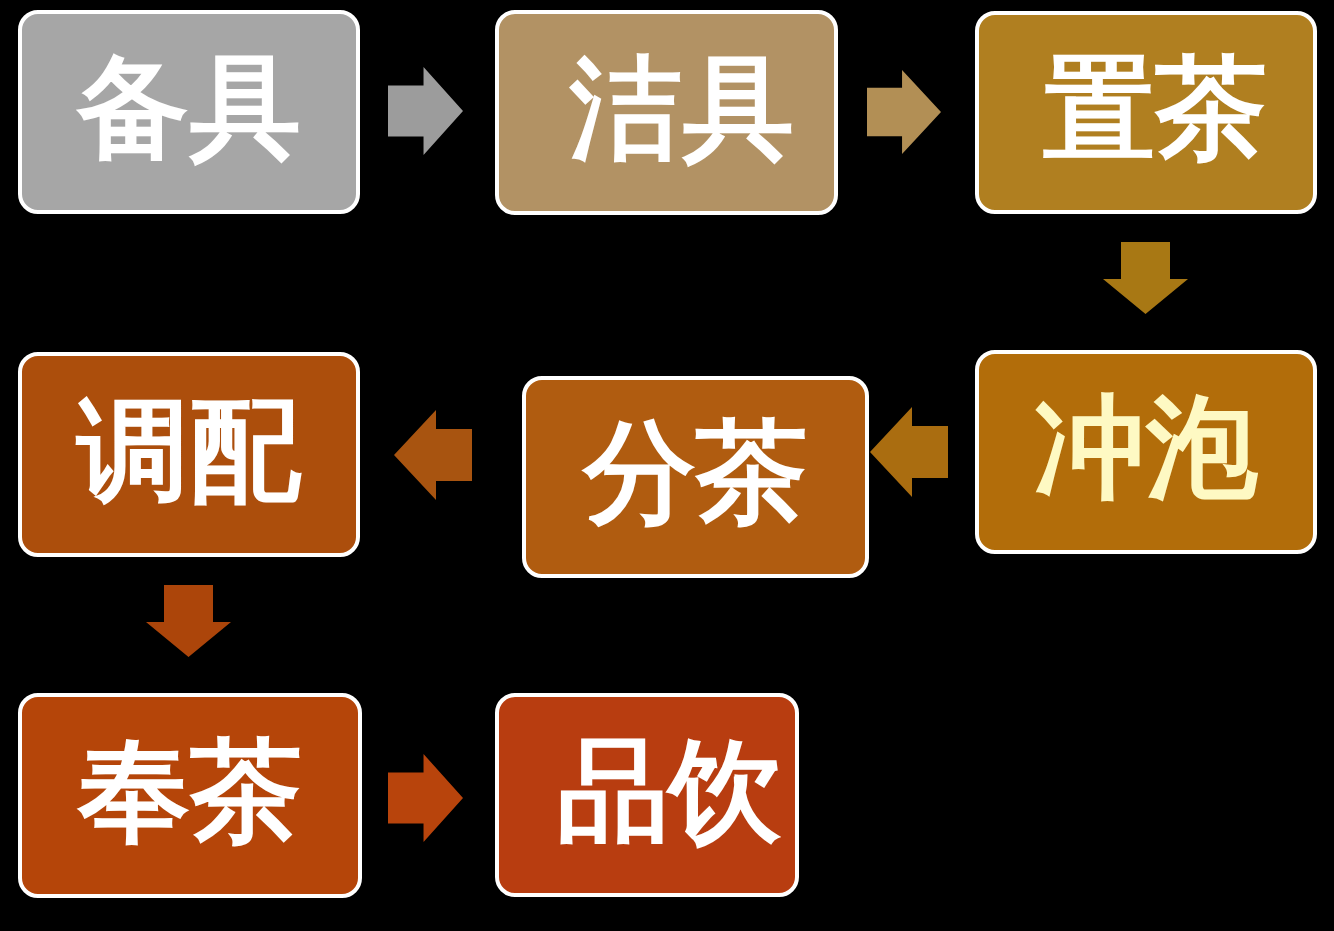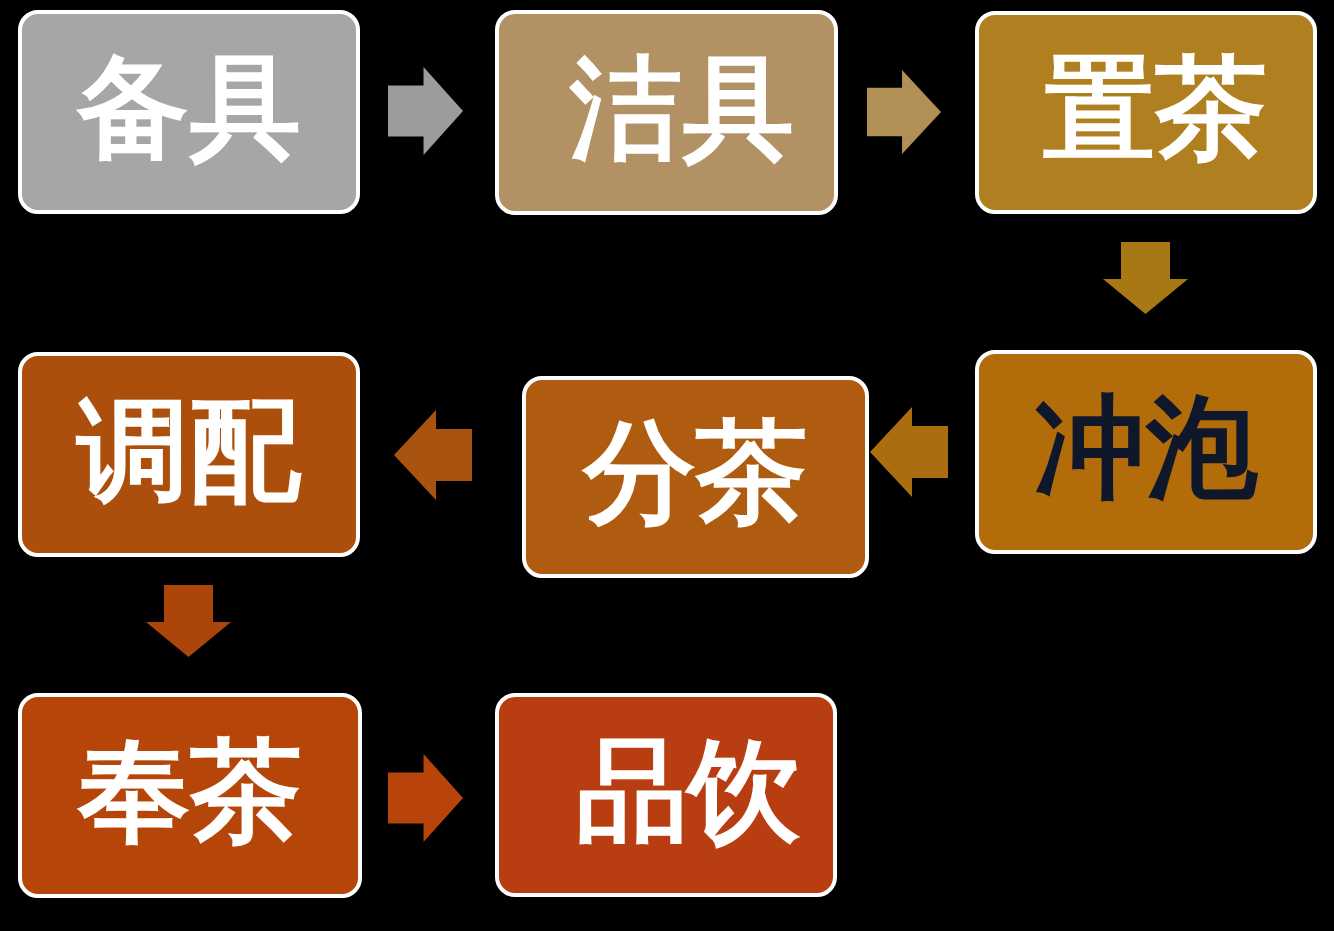--- a/index.html
+++ b/index.html
@@ -46,32 +46,32 @@
   <div class="node" style="left: 18px; top: 10px; width: 342px; height: 204px; background: rgb(166, 166, 166); border-color: rgb(255, 255, 255);">
     <span class="node-label" style="color: rgb(255, 255, 255);">备具</span>
   </div>
   <div class="node" style="left: 495px; top: 10px; width: 343px; height: 205px; background: rgb(178, 146, 100); border-color: rgb(255, 255, 255); padding-left: 31px;">
     <span class="node-label" style="color: rgb(255, 255, 255);">洁具</span>
   </div>
   <div class="node" style="left: 975px; top: 11px; width: 342px; height: 203px; background: rgb(176, 127, 32); border-color: rgb(255, 255, 255); padding-left: 18px;">
     <span class="node-label" style="color: rgb(255, 255, 255);">置茶</span>
   </div>
   <div class="node" style="left: 975px; top: 350px; width: 342px; height: 204px; background: rgb(178, 109, 10); border-color: rgb(255, 255, 255);">
-    <span class="node-label" style="color: #0f172a;">冲泡</span>
+    <span class="node-label" style="color: #fef9c3;">冲泡</span>
   </div>
   <div class="node" style="left: 522px; top: 352px; width: 347px; height: 202px; background: rgb(176, 92, 16); border-color: rgb(255, 255, 255); margin-top: 24px;">
     <span class="node-label" style="color: rgb(255, 255, 255);">分茶</span>
   </div>
   <div class="node" style="left: 18px; top: 693px; width: 344px; height: 205px; background: rgb(181, 69, 9); border-color: rgb(255, 255, 255);">
     <span class="node-label" style="color: rgb(255, 255, 255);">奉茶</span>
   </div>
   <div class="node" style="left: 18px; top: 352px; width: 342px; height: 205px; background: rgb(172, 78, 12); border-color: rgb(255, 255, 255);">
     <span class="node-label" style="color: rgb(255, 255, 255);">调配</span>
   </div>
-  <div class="node" style="left: 495px; top: 693px; width: 342px; height: 204px; background: rgb(184, 61, 16); border-color: rgb(255, 255, 255); padding-left: 44px;">
+  <div class="node" style="left: 495px; top: 693px; width: 304px; height: 204px; background: rgb(184, 61, 16); border-color: rgb(255, 255, 255); padding-left: 44px;">
     <span class="node-label" style="color: rgb(255, 255, 255);">品饮</span>
   </div>
 
   <div class="arrow" style="left: 388px; top: 67px; width: 75px; height: 88px;">
     <svg viewBox="0 0 76 90" preserveAspectRatio="none">
       <polygon points="0,19 36,19 36,0 76,45 36,90 36,71 0,71" fill="#9c9c9c"></polygon>
     </svg>
   </div>
   <div class="arrow" style="left: 867px; top: 70px; width: 74px; height: 84px;">
     <svg viewBox="0 0 76 90" preserveAspectRatio="none">

